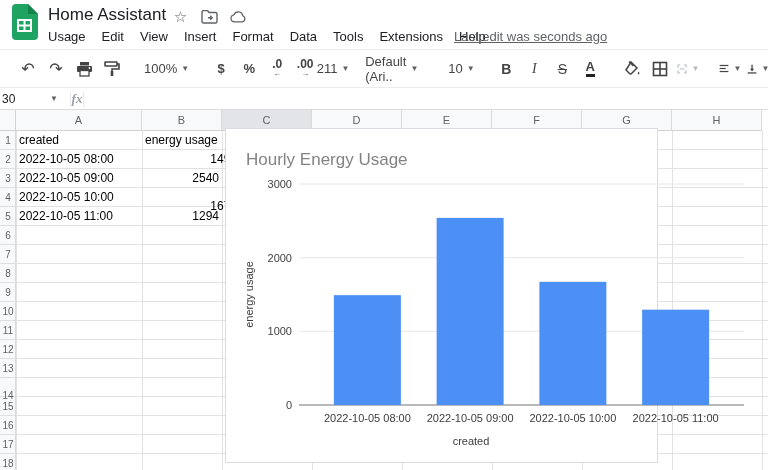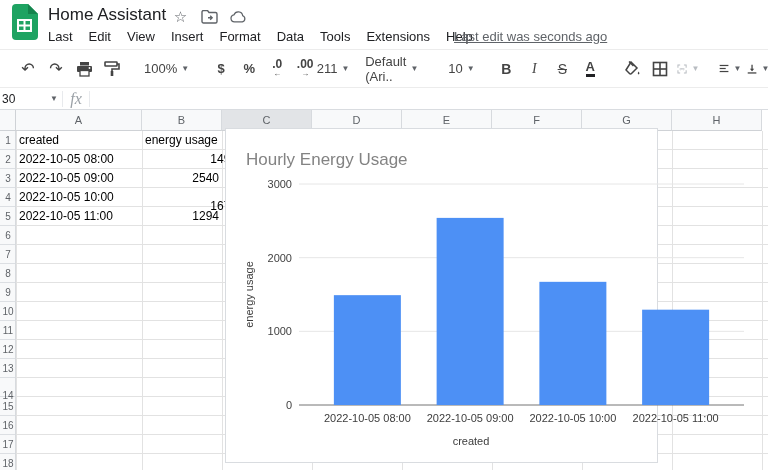--- a/index.html
+++ b/index.html
@@ -28,24 +28,24 @@
   .size-box { width:42px; justify-content:space-between; }
   .fmt { font-size:13px; font-weight:bold; color:#444; }
   .dec { display:flex; flex-direction:column; align-items:center; line-height:9px; font-size:12px; font-weight:bold; }
   .dec .arr { font-size:8px; font-weight:normal; }
   .b-bold { font-weight:bold; font-size:14px; }
   .b-italic { font-style:italic; font-size:14px; font-family:"Liberation Serif",serif; }
   .b-strike { text-decoration:line-through; font-size:14px; }
   .b-color { font-size:13px; font-weight:bold; border-bottom:3px solid #202124; line-height:14px; }
   .disabled { color:#b8bcc1 !important; }
   
-  .fbar { position:absolute; left:0; top:88px; width:768px; height:22px; background:#fff; border-bottom:1px solid #d9dce0; display:flex; align-items:center; }
+  .fbar { position:absolute; left:0; top:88px; width:768px; height:22px; background:#fff; border-bottom:1px solid #d9dce0; display:flex; align-items:center;gap:8px; }
   .name-box { width:62px; height:22px; display:flex; align-items:center; padding-left:2px; font-size:12px; color:#202124; cursor:text; }
   .name-box .caret { margin-left:auto; margin-right:4px; }
-  .fx { width:28px; text-align:center; font-size:16px; font-style:italic; font-family:"Liberation Serif",serif; color:#9aa0a6; border-left:1px solid #e8eaed; border-right:1px solid #e8eaed; height:16px; line-height:16px; }
+  .fx { width:14px; text-align:center; font-size:13px; font-style:italic; font-family:"Liberation Serif",serif; color:#9aa0a6; border-left:1px solid #e8eaed; border-right:1px solid #e8eaed; height:16px; line-height:16px;font-weight:bold; }
   .formula-input { flex:1; height:100%; }
   
   .grid { position:absolute; left:0; top:110px; width:768px; height:360px; background:#fff; }
   .corner { position:absolute; left:0; top:0; width:16px; height:21px; background:#f8f9fa; border-right:1px solid #cfd2d6; border-bottom:1px solid #cfd2d6; }
   .col-h { position:absolute; top:0; height:21px; background:#f8f9fa; border-right:1px solid #d7dade; border-bottom:1px solid #cfd2d6; font-size:11px; color:#5f6368; text-align:center; line-height:20px; cursor:pointer; }
   .col-h.sel { background:#e2e4e7; }
   .grid-body { position:absolute; left:0; top:21px; width:768px; height:339px;
     background-image:repeating-linear-gradient(to bottom, transparent 0px, transparent 18px, #e2e2e2 18px, #e2e2e2 19px); }
   .vline { position:absolute; top:0; width:1px; height:339px; background:#e2e2e2; }
   .rowhdr-col { position:absolute; left:0; top:0; width:16px; height:339px; background:#f8f9fa; border-right:1px solid #d7dade;
@@ -76,21 +76,21 @@
           <path d="M7 7.75 h4 m-1.8 -2 l2 2 l-2 2" fill="none" stroke="#5f6368" stroke-width="1.3"></path>
         </svg>
     </span>
     <span class="ticon">
       <svg width="19" height="14" viewBox="0 0 19 14">
           <path d="M5 12.5 a4 4 0 0 1 -0.5 -7.95 A5 5 0 0 1 14.2 5.6 a3.6 3.6 0 0 1 -0.4 6.9 Z" fill="none" stroke="#5f6368" stroke-width="1.4"></path>
         </svg>
     </span>
   </div>
   <nav class="menubar">
-      <span class="menu-item">Last</span>
+      <span class="menu-item">Usage</span>
       <span class="menu-item">Edit</span>
       <span class="menu-item">View</span>
       <span class="menu-item">Insert</span>
       <span class="menu-item">Format</span>
       <span class="menu-item">Data</span>
       <span class="menu-item">Tools</span>
       <span class="menu-item">Extensions</span>
       <span class="menu-item">Help</span>
     </nav>
   <span class="last-edit">Last edit was seconds ago</span>

